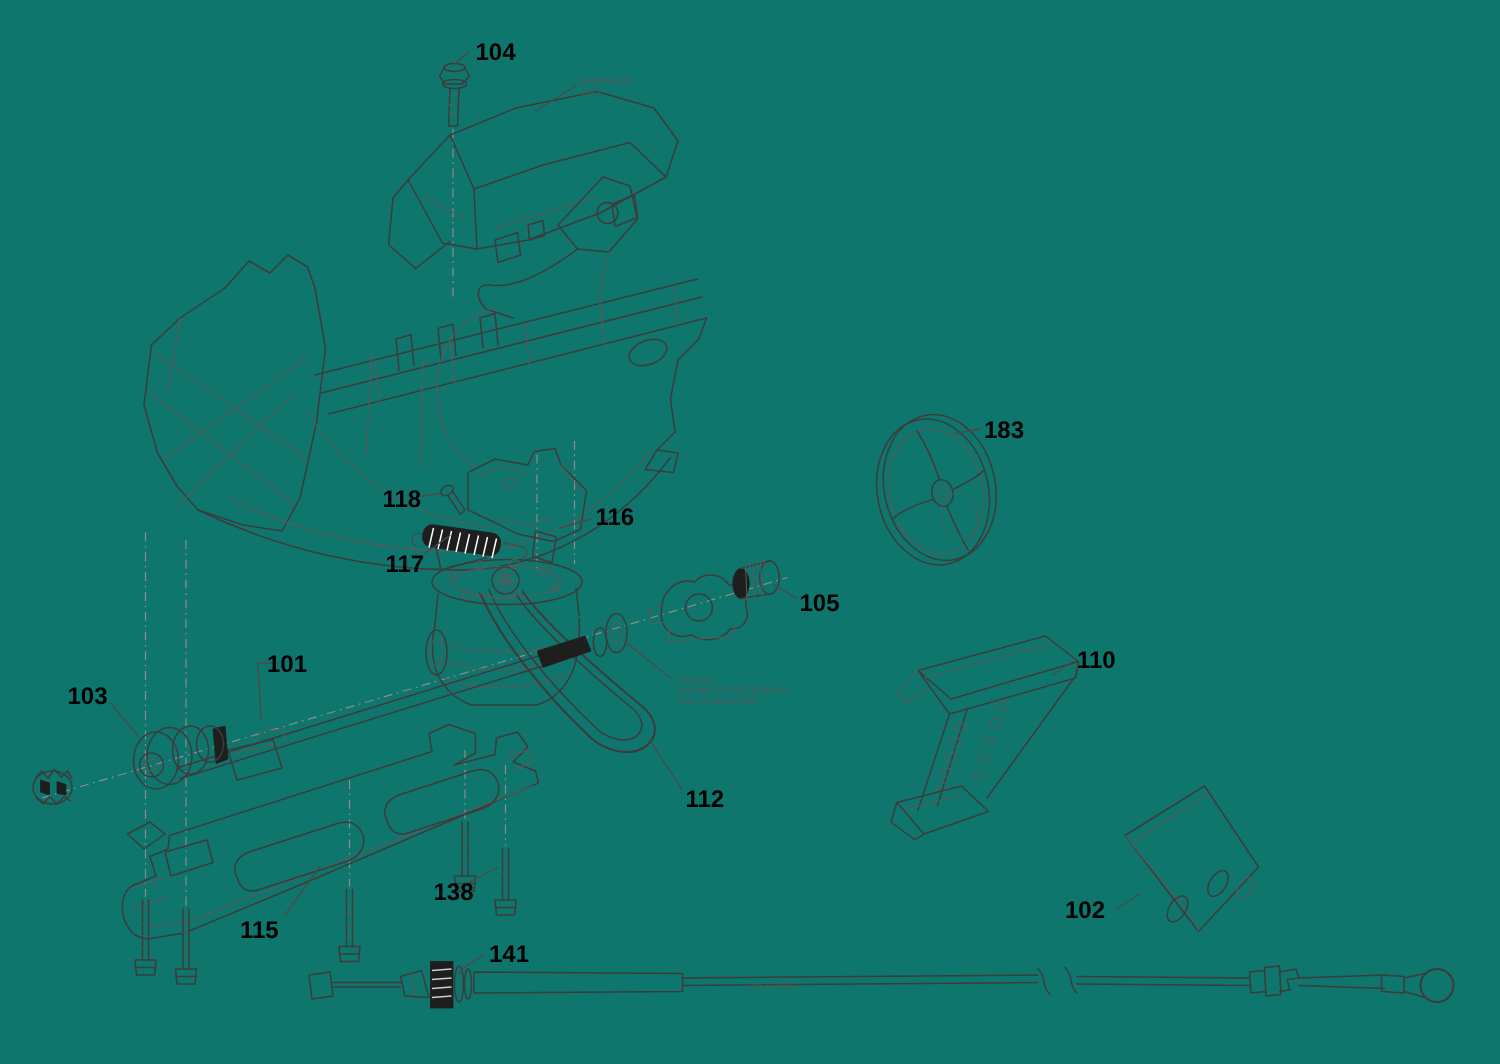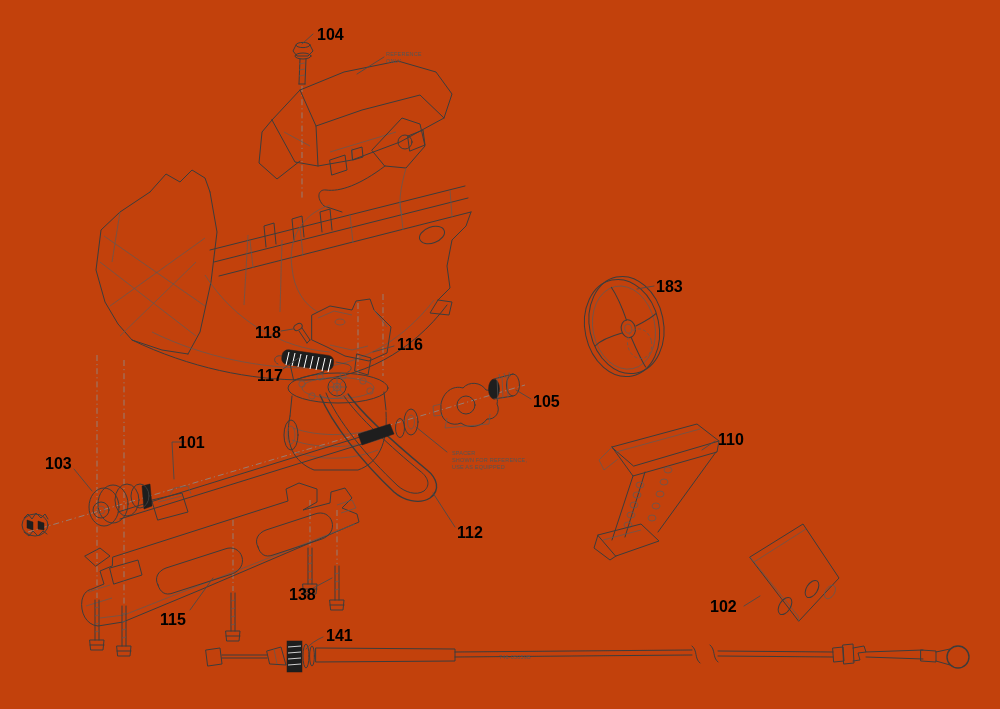--- a/index.html
+++ b/index.html
@@ -1,16 +1,16 @@
 <!DOCTYPE html>
 <html><head>
 <meta charset="utf-8">
 <style>
   html,body{margin:0;padding:0;background:#fff;}
-  .stage{position:relative;width:1000px;height:709px;background:#c2410c;overflow:hidden;
+  .stage{position:relative;width:1000px;height:709px;background:#0f766e;overflow:hidden;
          font-family:"Liberation Sans",sans-serif;}
   svg{position:absolute;left:0;top:0;}
   .ln{fill:none;stroke:#3c3c3c;stroke-width:1;stroke-linejoin:round;stroke-linecap:round;}
   .ln2{fill:none;stroke:#3c3c3c;stroke-width:1.4;stroke-linejoin:round;stroke-linecap:round;}
   .thin{fill:none;stroke:#5a5a5a;stroke-width:.7;}
   .dd{fill:none;stroke:#8d8d8d;stroke-width:.8;stroke-dasharray:6 3 1.2 3;}
   .dk{fill:#1e1e1e;stroke:#1e1e1e;stroke-width:.5;}
   .callout{font-family:"Liberation Sans",sans-serif;font-weight:bold;font-size:16px;fill:#000;}
   .tiny{font-family:"Liberation Sans",sans-serif;font-size:5.5px;fill:#555;letter-spacing:.2px;}
   .leader{fill:none;stroke:#4a4a4a;stroke-width:.9;stroke-linecap:round;}

